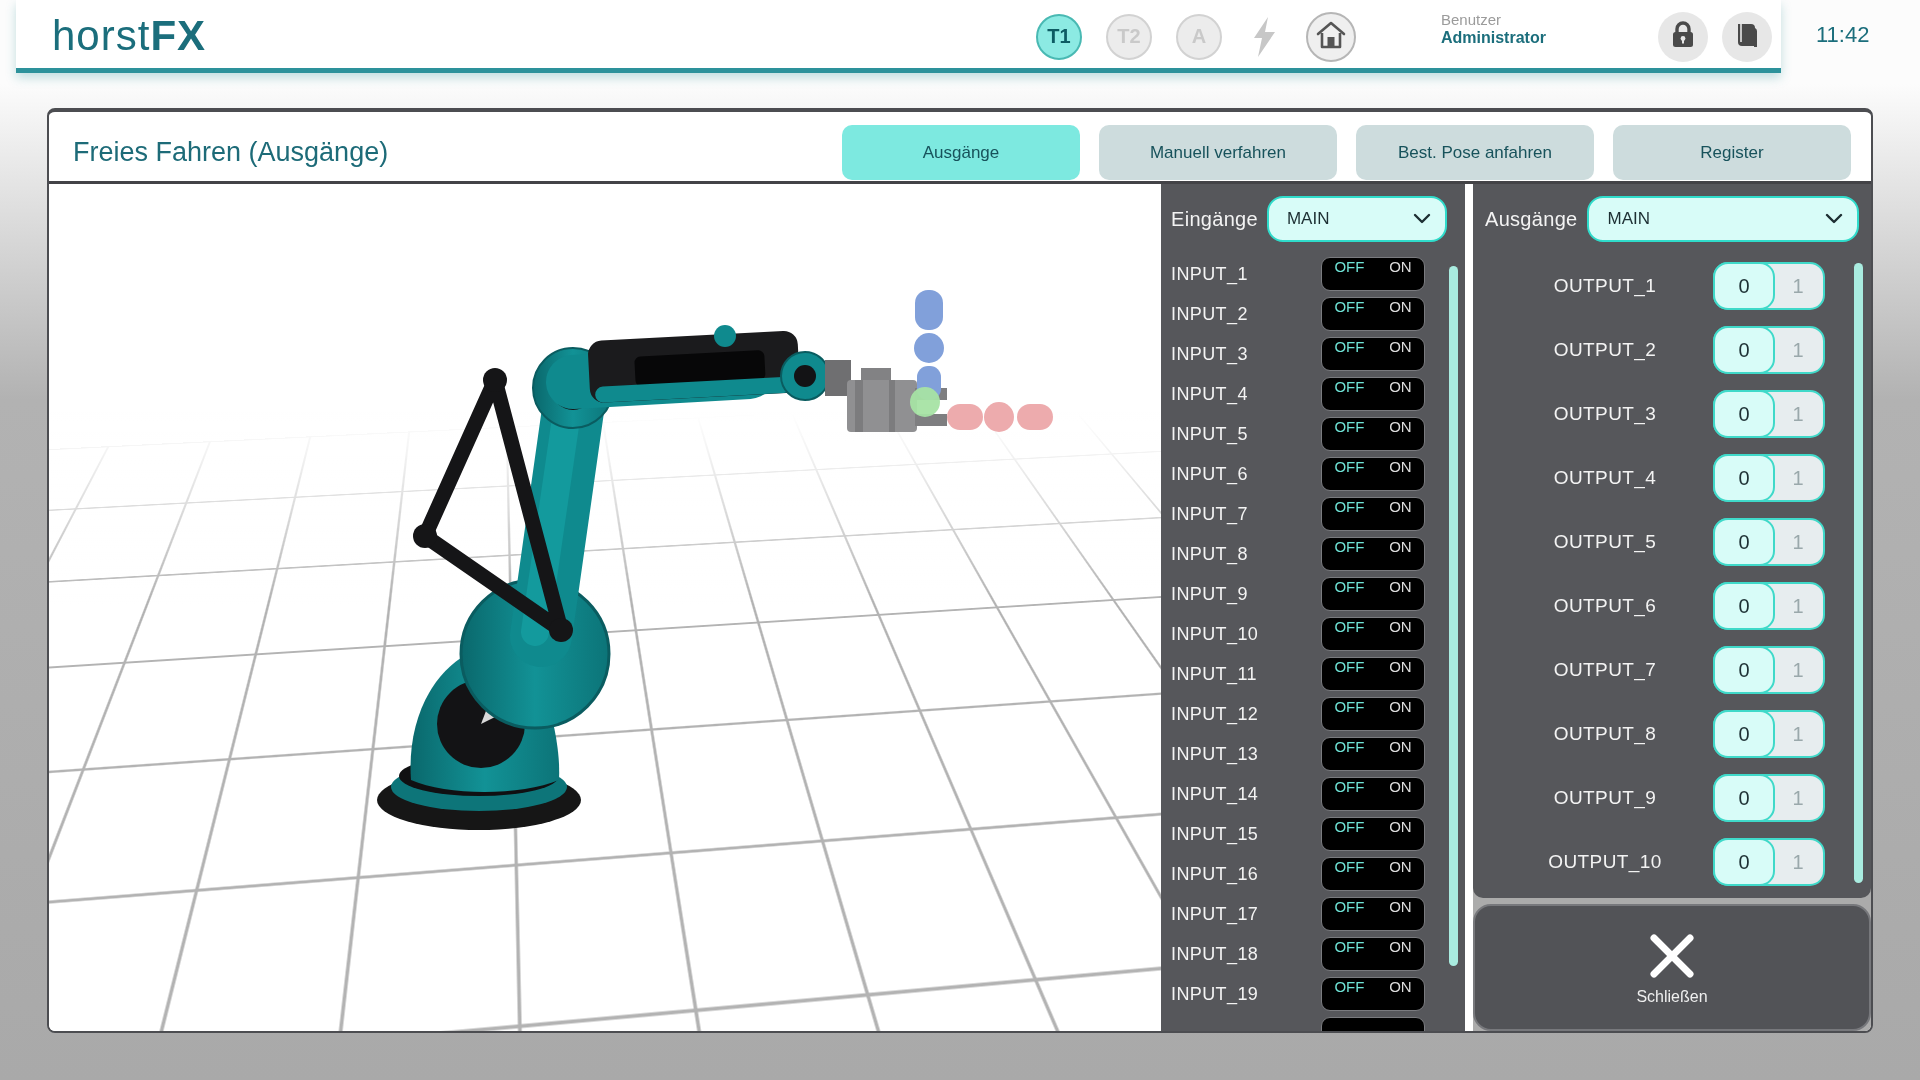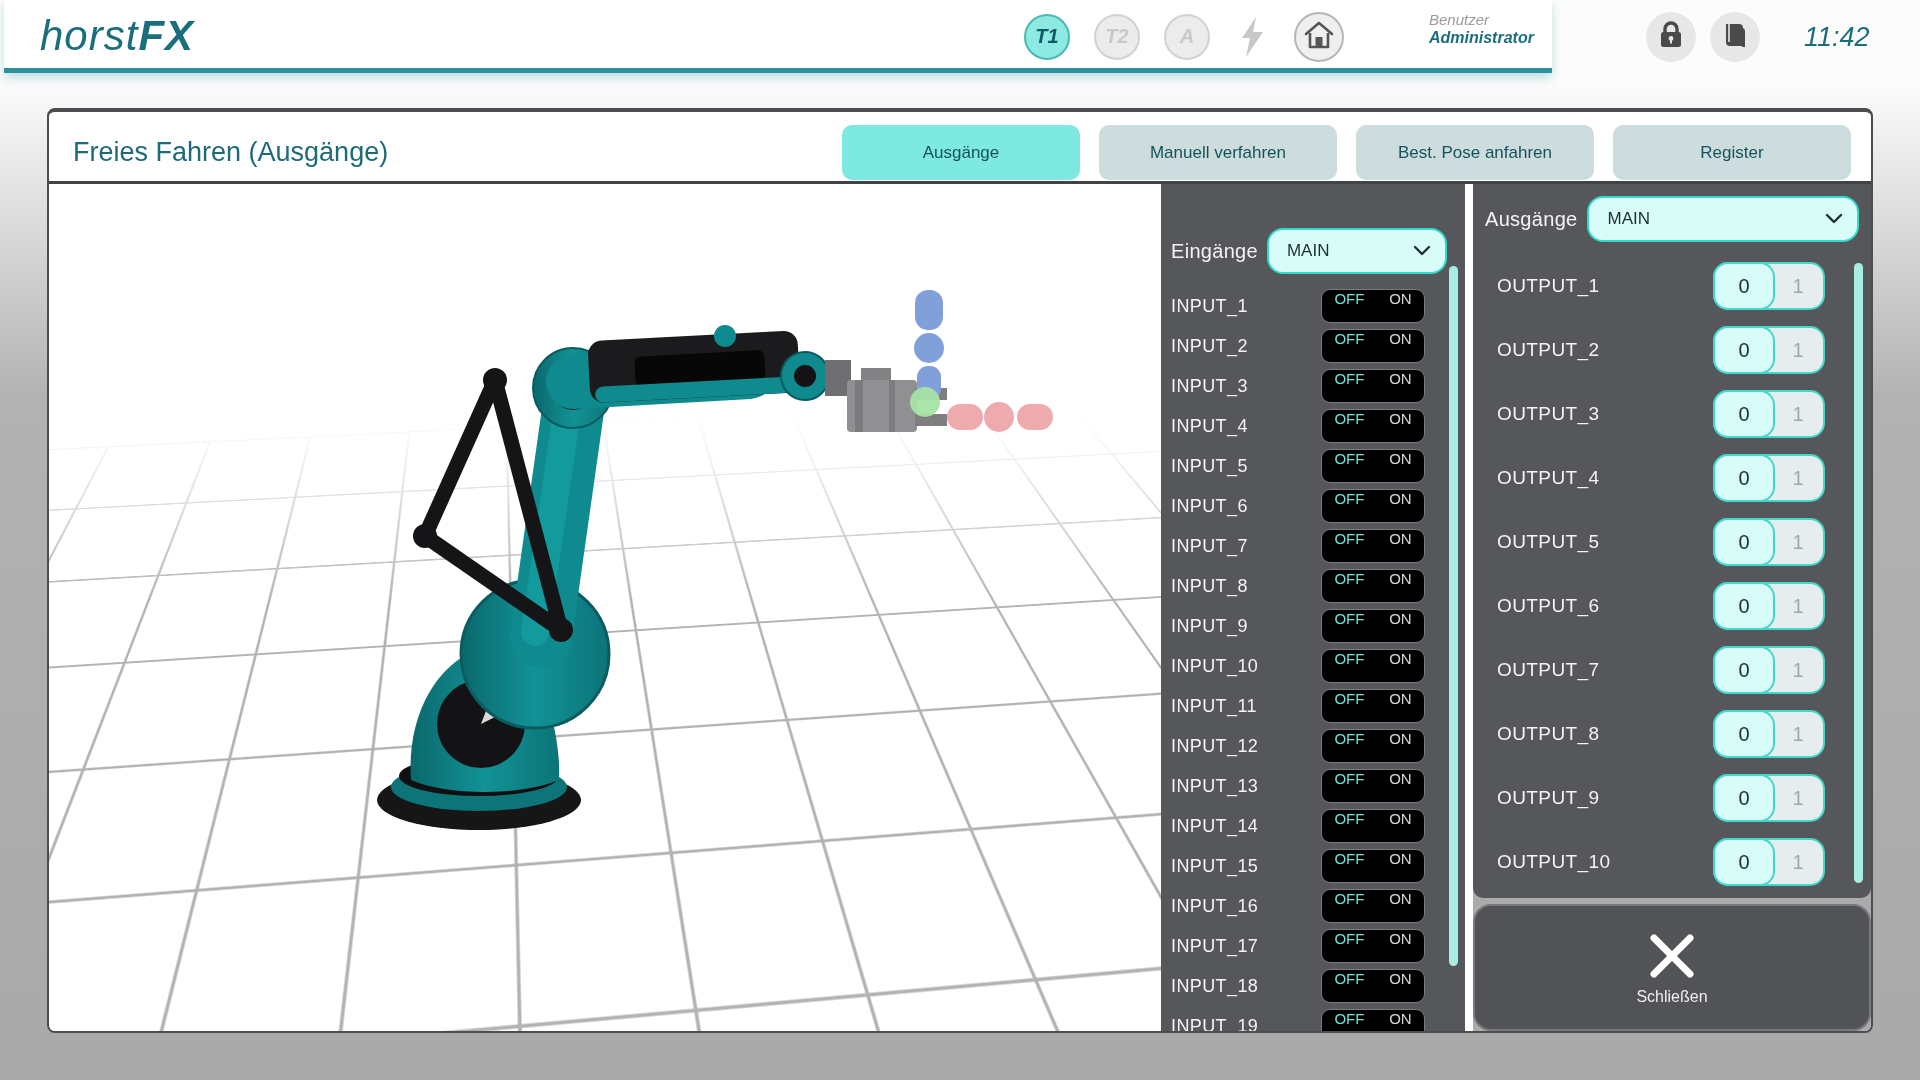--- a/index.html
+++ b/index.html
@@ -4,39 +4,39 @@
 <style>
   * { margin:0; padding:0; box-sizing:border-box; }
   html,body { width:1920px; height:1080px; overflow:hidden; }
   body {
     font-family:"Liberation Sans", sans-serif;
     background:linear-gradient(180deg,#fcfcfc 84px,#ececec 150px,#b2b2b2 400px,#a9a9a9 100%);
     position:relative;
   }
 
   
-  .topbar { position:absolute; left:4px; top:0; width:1548px; height:73px; background:#ffffff;
-            border-bottom:5px solid #2d929b; box-shadow:0 5px 10px rgba(45,146,155,.28); z-index:5;font-style:italic; }
+  .topbar { position:absolute; left:16px; top:0; width:1765px; height:73px; background:#ffffff;
+            border-bottom:5px solid #2d929b; box-shadow:0 5px 10px rgba(45,146,155,.28); z-index:5; }
   .logo { position:absolute; left:36px; top:12px; font-size:42px; color:#1b6e7c; letter-spacing:1px; }
   .logo .lt { font-weight:300; }
   .logo .lb { font-weight:700; }
   .mode-group { position:absolute; left:1020px; top:0; height:73px; display:flex; align-items:center; gap:24px; }
   .circle-btn { width:46px; height:46px; border-radius:50%; display:flex; align-items:center; justify-content:center;
                 font-size:20px; font-weight:700; }
   .circle-btn.active { background:#8ceae3; border:2px solid #49b9b3; color:#0d5b63; }
   .circle-btn.idle { background:#ececec; border:2px solid #d2d2d2; color:#c9c9c9; }
   .flash-wrap { width:36px; display:flex; justify-content:center; }
   .icon-circle { width:50px; height:50px; border-radius:50%; background:#efefef; border:2px solid #b6b6b6;
                  display:flex; align-items:center; justify-content:center; }
   .icon-circle.flat { background:#e7e7e7; border:none; }
   .user-block { position:absolute; left:1425px; top:11px; }
   .user-label { font-size:15px; color:#9b9b9b; }
   .user-name  { font-size:16px; color:#1b6e7c; font-weight:600; margin-top:1px;text-align:center; }
   .util-group { position:absolute; left:1642px; top:0; height:73px; display:flex; align-items:center; gap:14px; }
-  .clock { position:absolute; left:1800px; top:22px; font-size:27px; color:#1b6e7c; }
+  .clock { position:absolute; left:1800px; top:22px; font-size:22px; color:#1b6e7c; }
 
   
   .panel { position:absolute; left:47px; top:108px; width:1826px; height:925px; background:#ffffff;
            border:2px solid #4c4d51; border-top-width:4px; border-radius:8px; }
   .panel-header { height:69px; display:flex; align-items:center; padding-left:24px;margin-top:6px; }
   .panel-title { font-size:27px; color:#1d6b78; font-weight:500; }
   .tabs { margin-left:auto; display:flex; gap:19px; padding-right:20px; }
   .tab { width:238px; height:55px; border-radius:10px; display:flex; align-items:center; justify-content:center;
          font-size:17px; color:#17525b; background:#cddcdd; cursor:default; }
   .tab.active { background:#7de9e0; }
@@ -51,21 +51,21 @@
       repeating-linear-gradient(#9a9a9a 0 2px, transparent 2px 96px),
       repeating-linear-gradient(90deg, #9a9a9a 0 2px, transparent 2px 96px);
     transform:perspective(1050px) rotateX(56deg) rotateZ(-5deg);
     transform-origin:42% 0; opacity:.75; }
   .grid-fade { position:absolute; inset:0;
     background:linear-gradient(180deg,#ffffff 0 228px, rgba(255,255,255,.85) 268px, rgba(255,255,255,0) 420px); }
   .robot-svg { position:absolute; left:0; top:0; }
 
   
   .col-inputs { width:304px; background:#56575b; position:relative; display:flex; flex-direction:column; }
-  .col-head { height:70px; flex:none; display:flex; align-items:center; padding:0 10px; gap:9px;margin-top:32px; }
+  .col-head { height:70px; flex:none; display:flex; align-items:center; padding:0 10px; gap:9px; }
   .col-label { color:#f3f3f3; font-size:20px; letter-spacing:.3px; white-space:nowrap; }
   .dropdown { height:46px; background:#d8fcf8; border:2px solid #2fdccb; border-radius:16px;
               display:flex; align-items:center; justify-content:space-between;
               padding:0 14px 0 18px; color:#1d2f33; font-size:17px; font-weight:500; }
   .dd-in { width:180px; } .dd-out { width:281px; }
 
   .in-rows { flex:1; overflow:hidden; padding-left:10px; }
   .in-row { height:40px; display:flex; align-items:center; }
   .in-label { flex:1; color:#f3f3f3; font-size:18px; letter-spacing:.4px; }
   .toggle { width:104px; height:34px; border:1px solid #7a7b7f; background:#000000; border-radius:9px;
@@ -73,21 +73,21 @@
   .t-off { color:#6fe3d6; font-size:15px; }
   .t-on  { color:#dcdcdc; font-size:15px; }
   .scroll-in { position:absolute; right:7px; top:82px; width:9px; height:700px; border-radius:5px; background:#a9ece0; }
 
   .gap { width:8px; background:#ffffff; }
 
   .col-right { width:398px; position:relative; background:#ababab; }
   .col-outputs { position:absolute; left:0; right:0; top:0; height:714px; background:#56575b;
                  border-radius:0 0 10px 10px; overflow:hidden; }
   .out-head { height:70px; display:flex; align-items:center; padding:0 12px; gap:10px; }
-  .out-rows { padding-left:24px; }
+  .out-rows { padding-left:24px;text-align:center; }
   .out-row { height:64px; display:flex; align-items:center; }
   .out-label { flex:1; color:#f3f3f3; font-size:19px; letter-spacing:.4px; }
   .num-toggle { width:112px; height:48px; position:relative; margin-right:46px; flex:none;
                 border:2px solid #3fd9c9; border-radius:15px; background:#e7edef; }
   .num-0 { position:absolute; left:-2px; top:-2px; width:62px; height:48px; border:2px solid #3fd9c9;
            border-radius:15px; background:#d8fcf8; display:flex; align-items:center; justify-content:center;
            font-size:20px; color:#1d3034; }
   .num-1 { position:absolute; right:0; top:0; width:50px; height:44px; display:flex; align-items:center;
            justify-content:center; font-size:20px; color:#9aa8ab; }
   .scroll-out { position:absolute; right:8px; top:79px; width:9px; height:620px; border-radius:5px; background:#a9ece0; }

